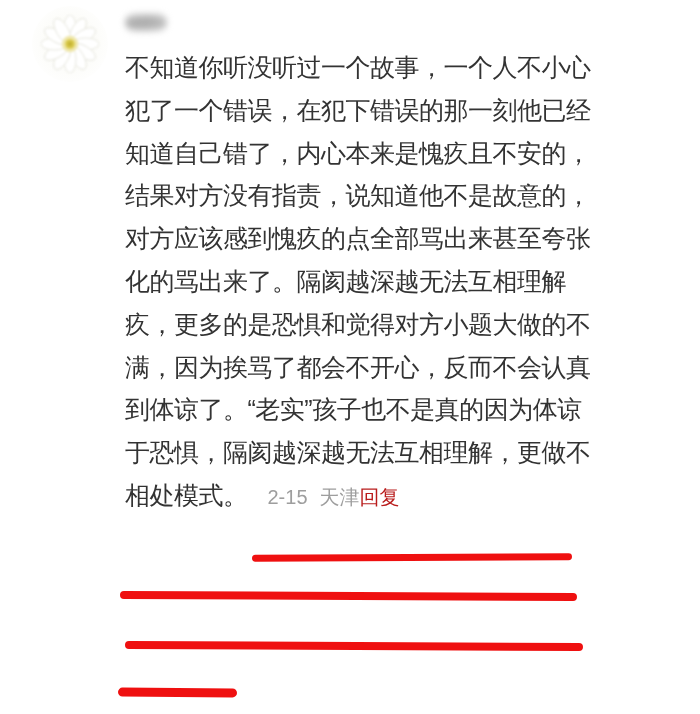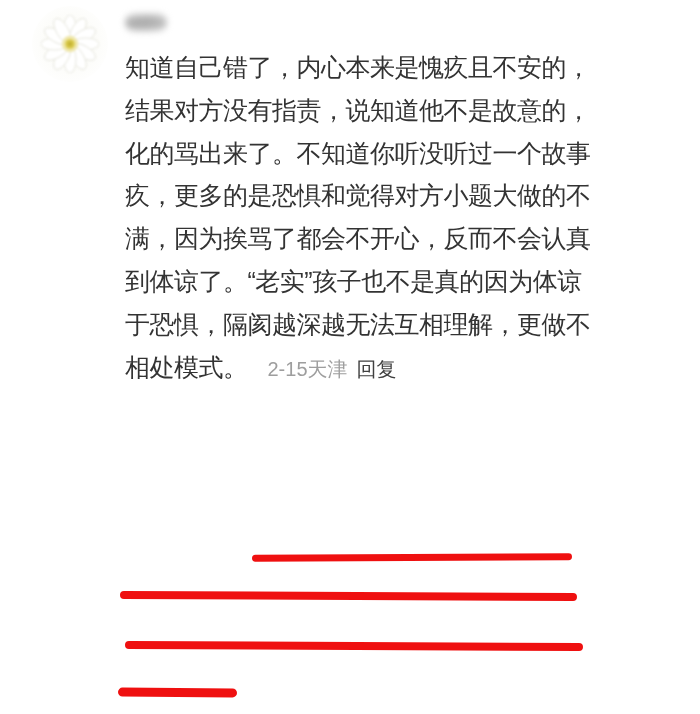--- a/index.html
+++ b/index.html
@@ -61,25 +61,24 @@
     height: 42.8px;
   }
   .meta {
     font-size: 20px;
     letter-spacing: 0;
     color: #9e9e9e;
     margin-left: 20px;
     white-space: nowrap;
   }
   .meta .sep {
-    margin-left: 0;
+    margin-left: 12px;
   }
   .meta .reply {
-    margin-left: 9px;
-    color: #404040;
+    color: #b91c1c;
     cursor: pointer;
   }
   
   .underline {
     position: absolute;
     background: #ef1010;
     border-radius: 4px;
   }
   .u1 { left: 252px; top: 554px; width: 320px; height: 7px; transform: rotate(-0.3deg); }
   .u2 { left: 120px; top: 592px; width: 457px; height: 8px; transform: rotate(0.25deg); }
@@ -111,23 +110,26 @@
         <circle cx="0" cy="0" r="8.5" fill="#efe7ac"></circle>
         <circle cx="0" cy="0" r="5" fill="#d9c94b"></circle>
         <circle cx="0" cy="0" r="2.2" fill="#c4b234"></circle>
       </g>
     </svg>
   </div>
 
   <div class="username-blur"></div>
 
   <div class="comment-text">
+    <div class="tline">不知道你听没听过一个故事，一个人不小心</div>
+    <div class="tline">犯了一个错误，在犯下错误的那一刻他已经</div>
     <div class="tline">知道自己错了，内心本来是愧疚且不安的，</div>
     <div class="tline">结果对方没有指责，说知道他不是故意的，</div>
-    <div class="tline">化的骂出来了。不知道你听没听过一个故事</div>
+    <div class="tline">对方应该感到愧疚的点全部骂出来甚至夸张</div>
+    <div class="tline">化的骂出来了。隔阂越深越无法互相理解</div>
     <div class="tline">疚，更多的是恐惧和觉得对方小题大做的不</div>
     <div class="tline">满，因为挨骂了都会不开心，反而不会认真</div>
     <div class="tline">到体谅了。“老实”孩子也不是真的因为体谅</div>
     <div class="tline">于恐惧，隔阂越深越无法互相理解，更做不</div>
     <div class="tline">
       <span>相处模式。</span><span class="meta"><span>2-15</span><span class="sep">天津</span><span class="reply">回复</span></span>
     </div>
   </div>
 
   <div class="underline u1"></div>

